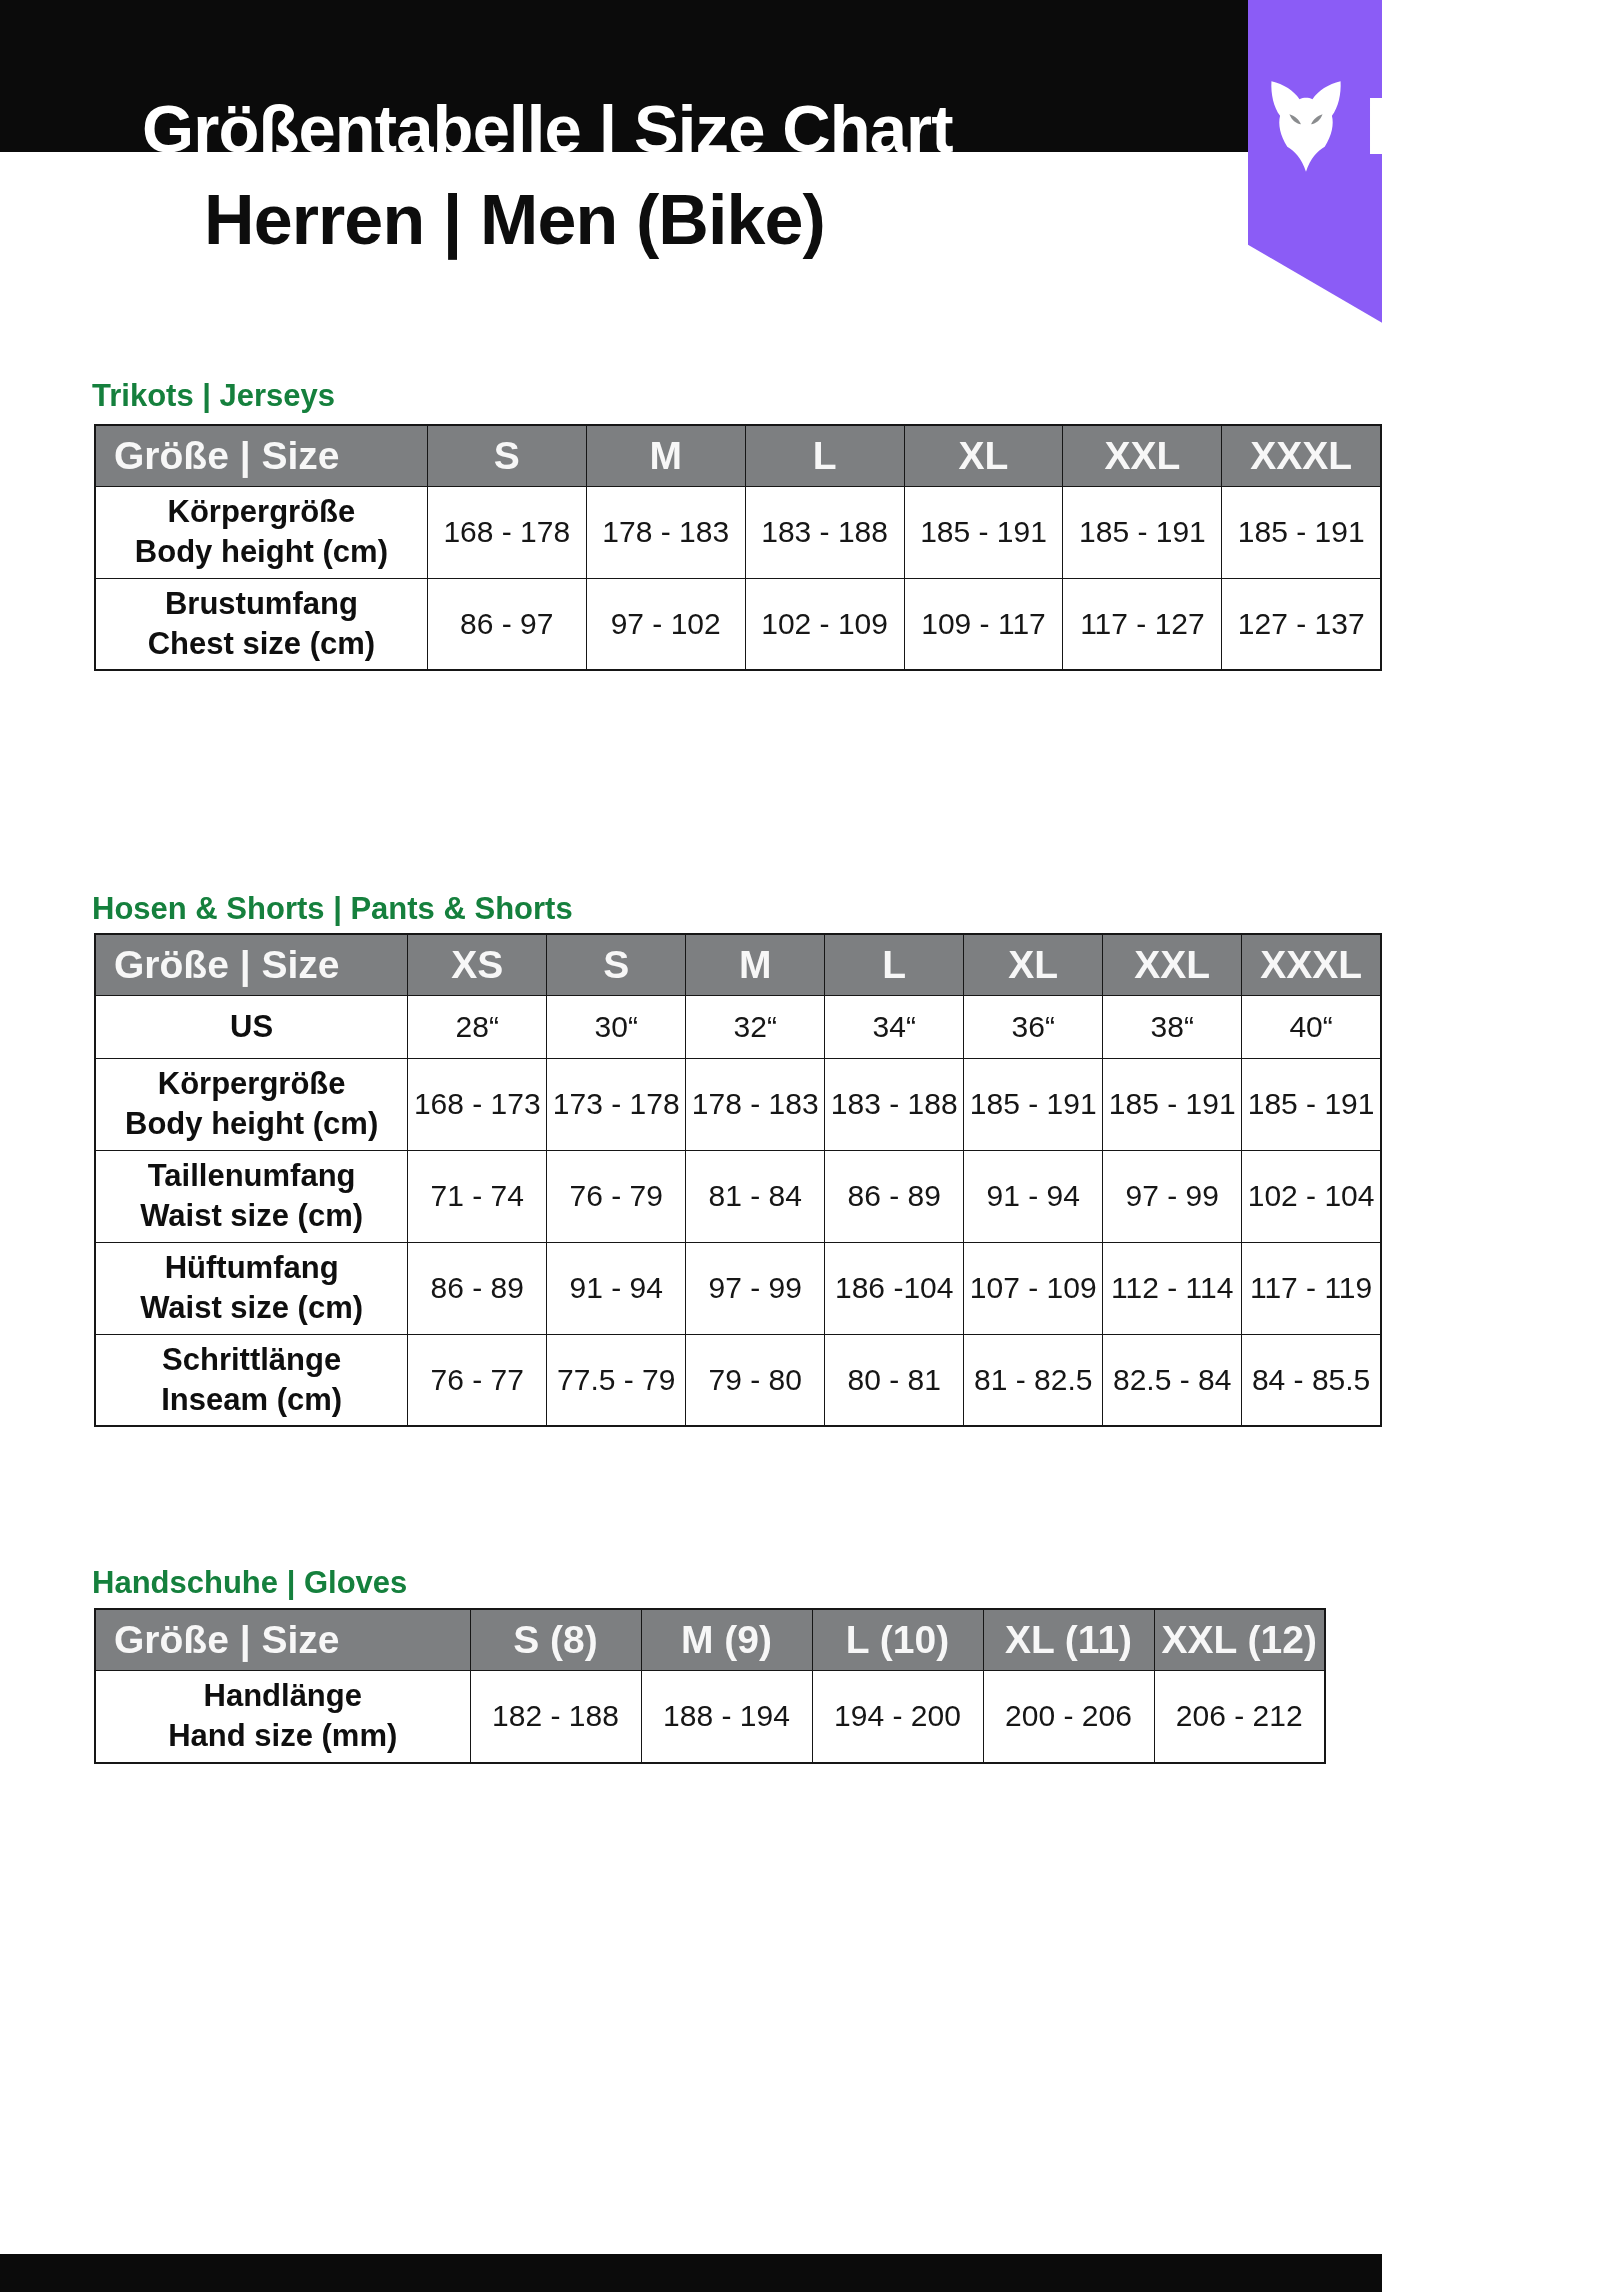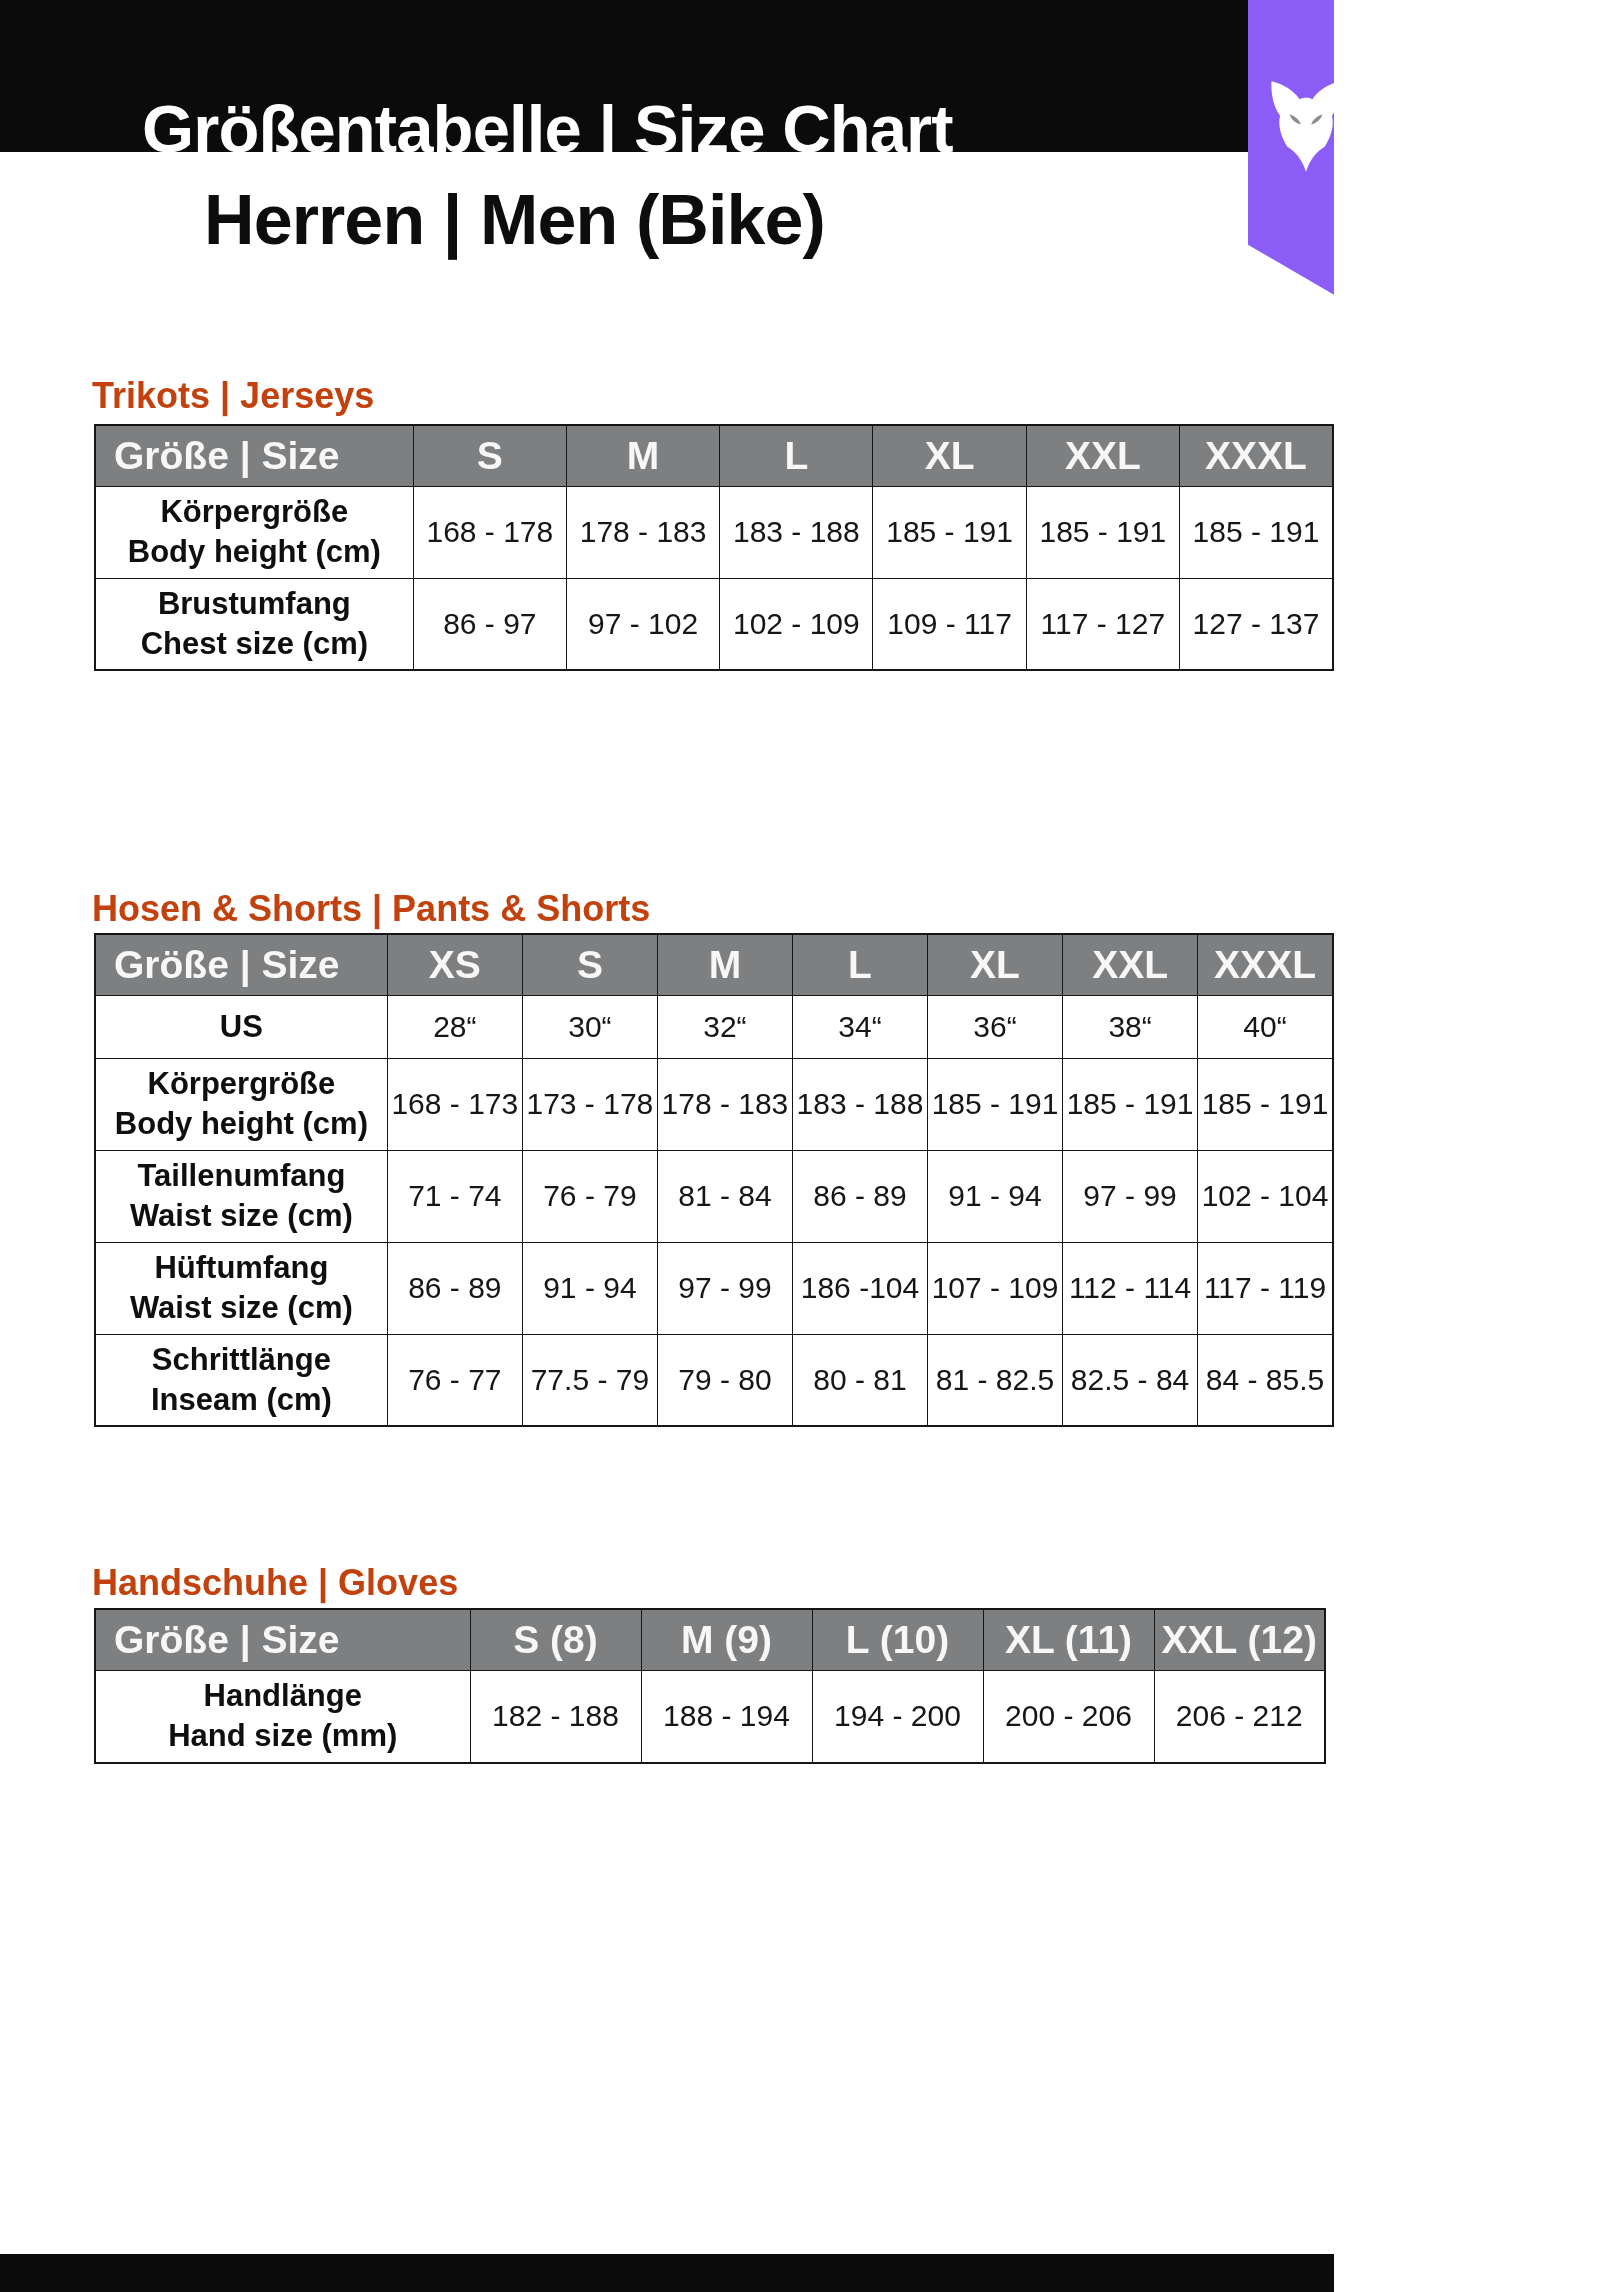--- a/index.html
+++ b/index.html
@@ -3,20 +3,21 @@
 <meta charset="utf-8">
 <style>
   html,body{margin:0;padding:0;background:#ffffff;}
   .page{
     position:relative;
     width:1334px;
     height:2293px;
     background:#ffffff;
     overflow:hidden;
     font-family:"Liberation Sans","DejaVu Sans",sans-serif;
+    padding-left:48px;
   }
   
   .band-top{
     position:absolute;left:0;top:0;width:1621px;height:152px;
     background:#0b0b0b;
   }
   .page-title{
     position:absolute;left:142px;top:93px;
     font-size:67px;line-height:72px;font-weight:bold;
     letter-spacing:-0.9px;color:#ffffff;white-space:nowrap;
@@ -36,22 +37,22 @@
     position:absolute;left:21.5px;top:79px;width:72px;height:95px;
   }
   .wordmark{
     position:absolute;left:115px;top:86px;
     font-size:86px;line-height:90px;font-weight:bold;
     letter-spacing:9px;color:#ffffff;white-space:nowrap;
   }
   
   .section-heading{
     position:absolute;
-    font-size:36px;line-height:45px;font-weight:bold;
-    color:#c2410c;white-space:nowrap;
+    font-size:31px;line-height:45px;font-weight:bold;
+    color:#15803d;white-space:nowrap;
   }
   .h1{left:92px;top:373px;}
   .h2{left:92px;top:886px;}
   .h3{left:92px;top:1560px;}
   
   .tbl{position:absolute;}
   .t1{left:94px;top:424px;}
   .t2{left:94px;top:933px;}
   .t3{left:94px;top:1608px;}
   table.size-table{

